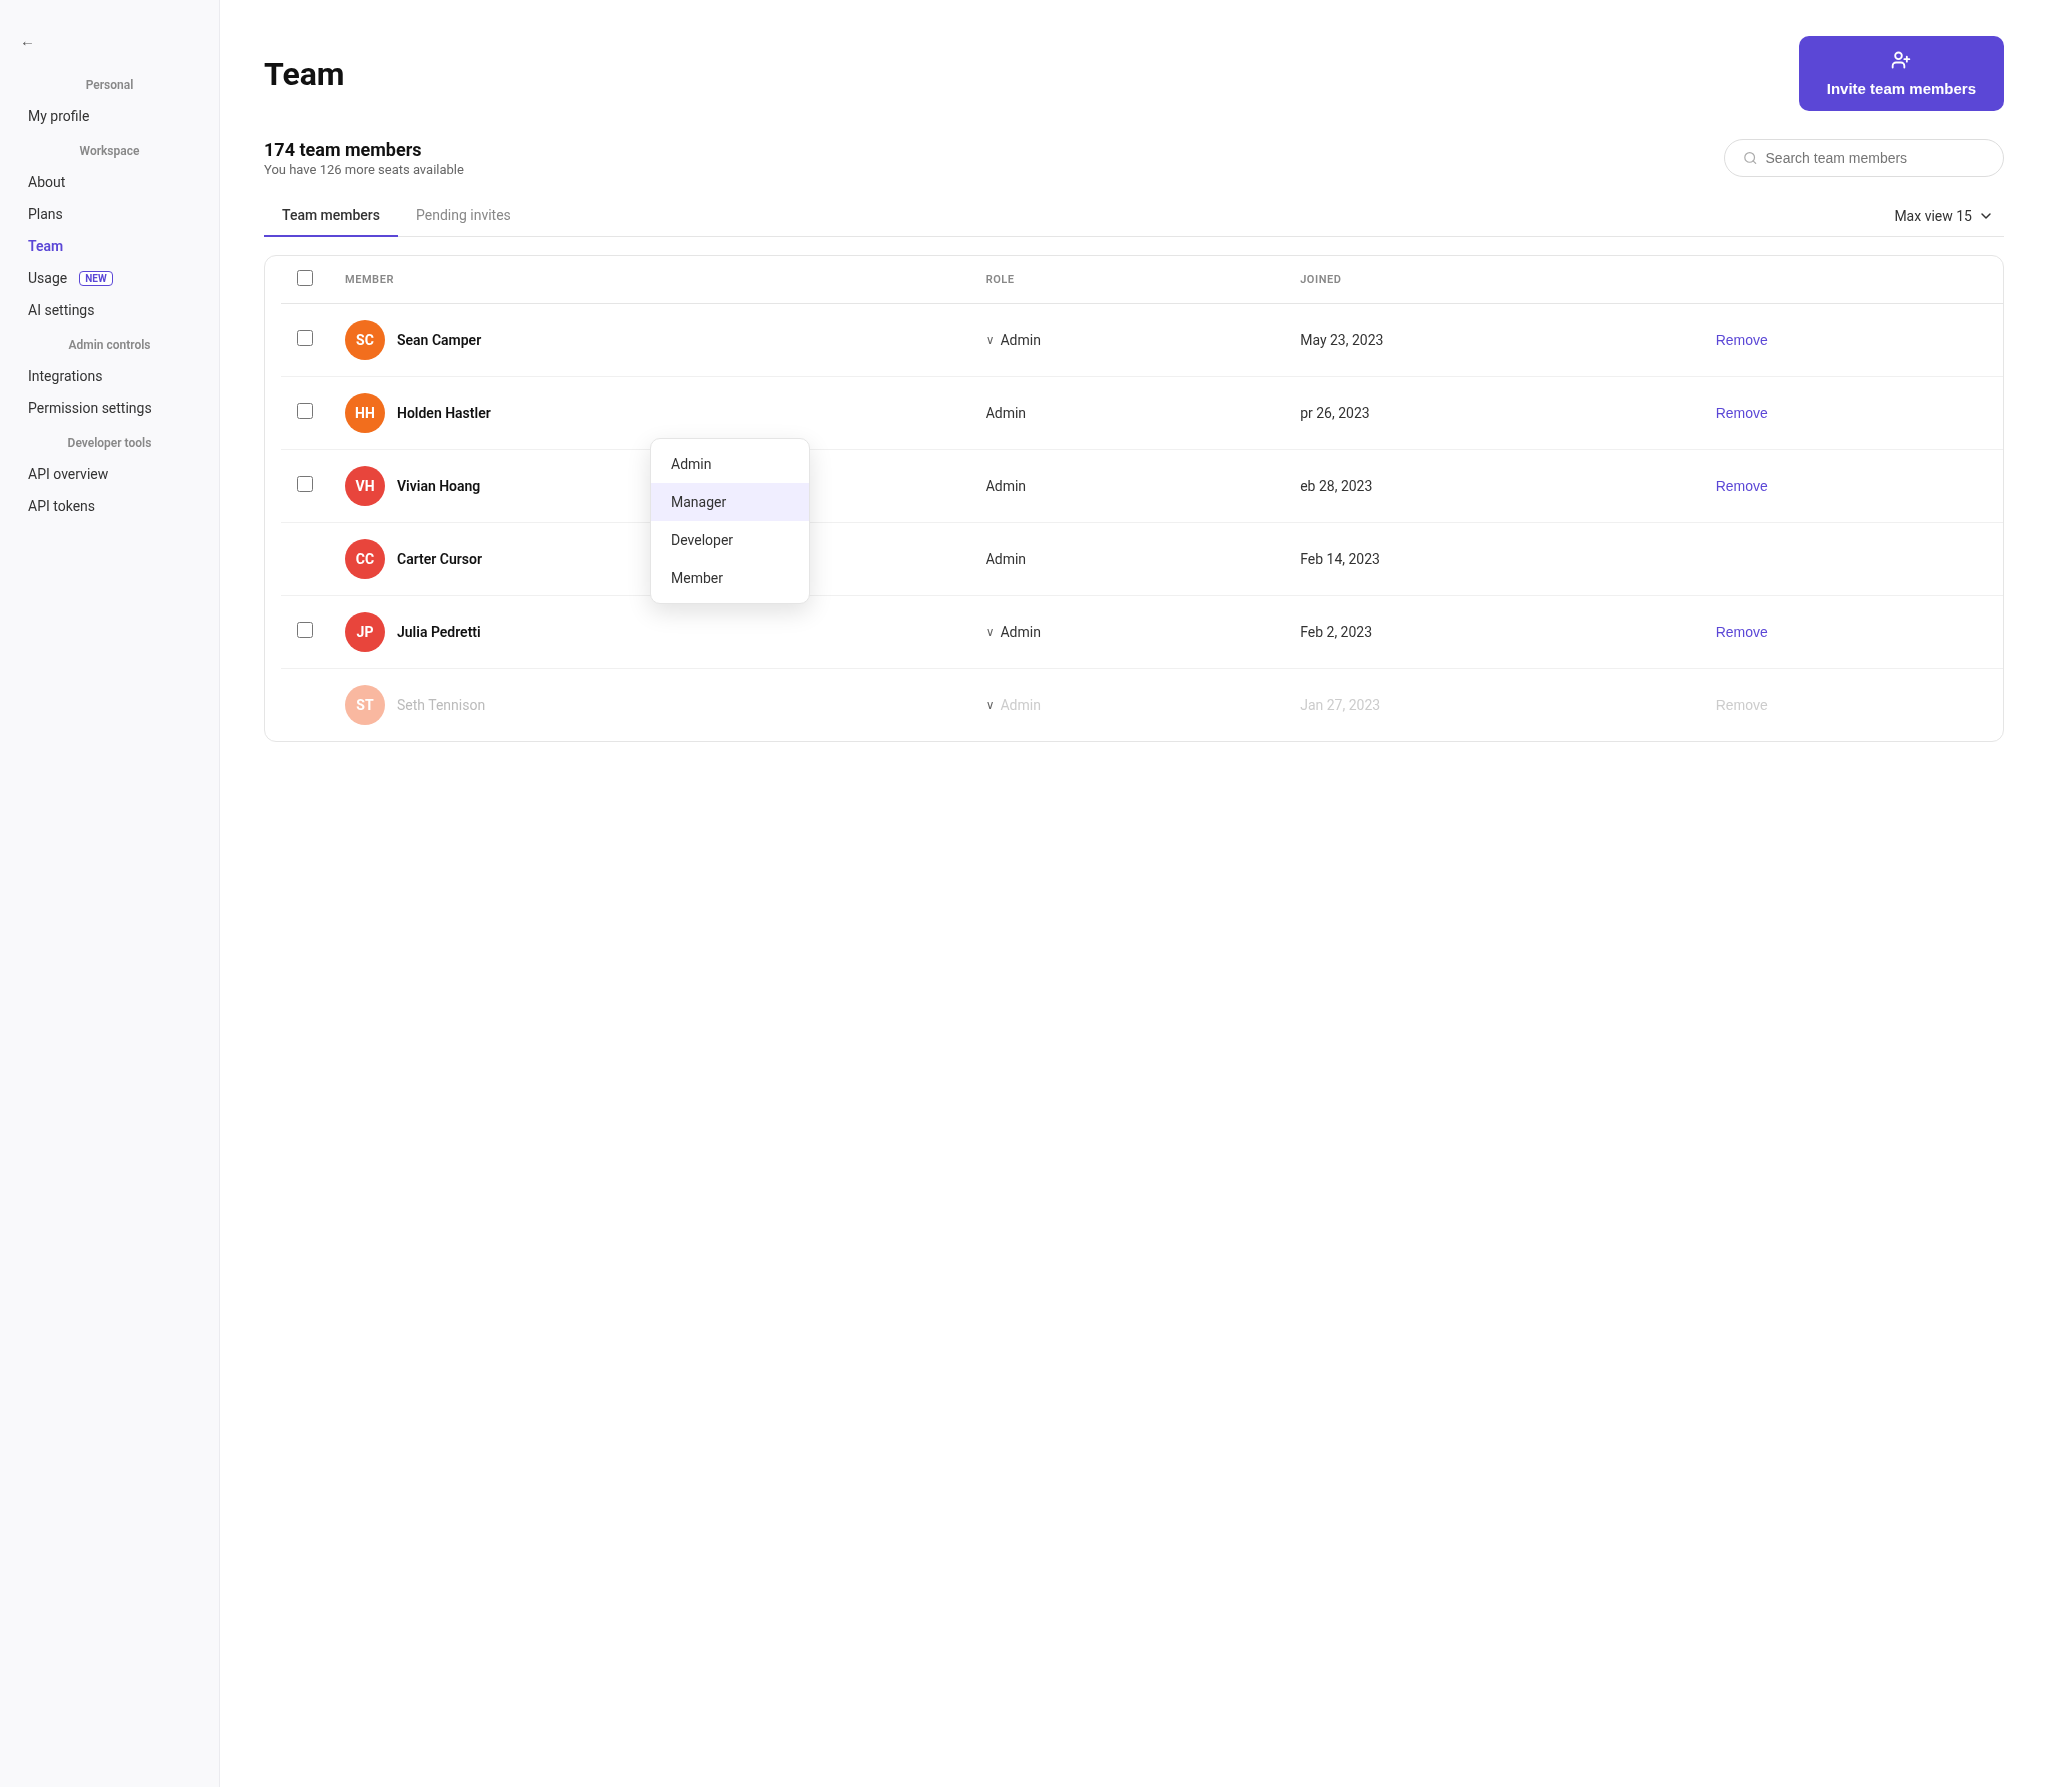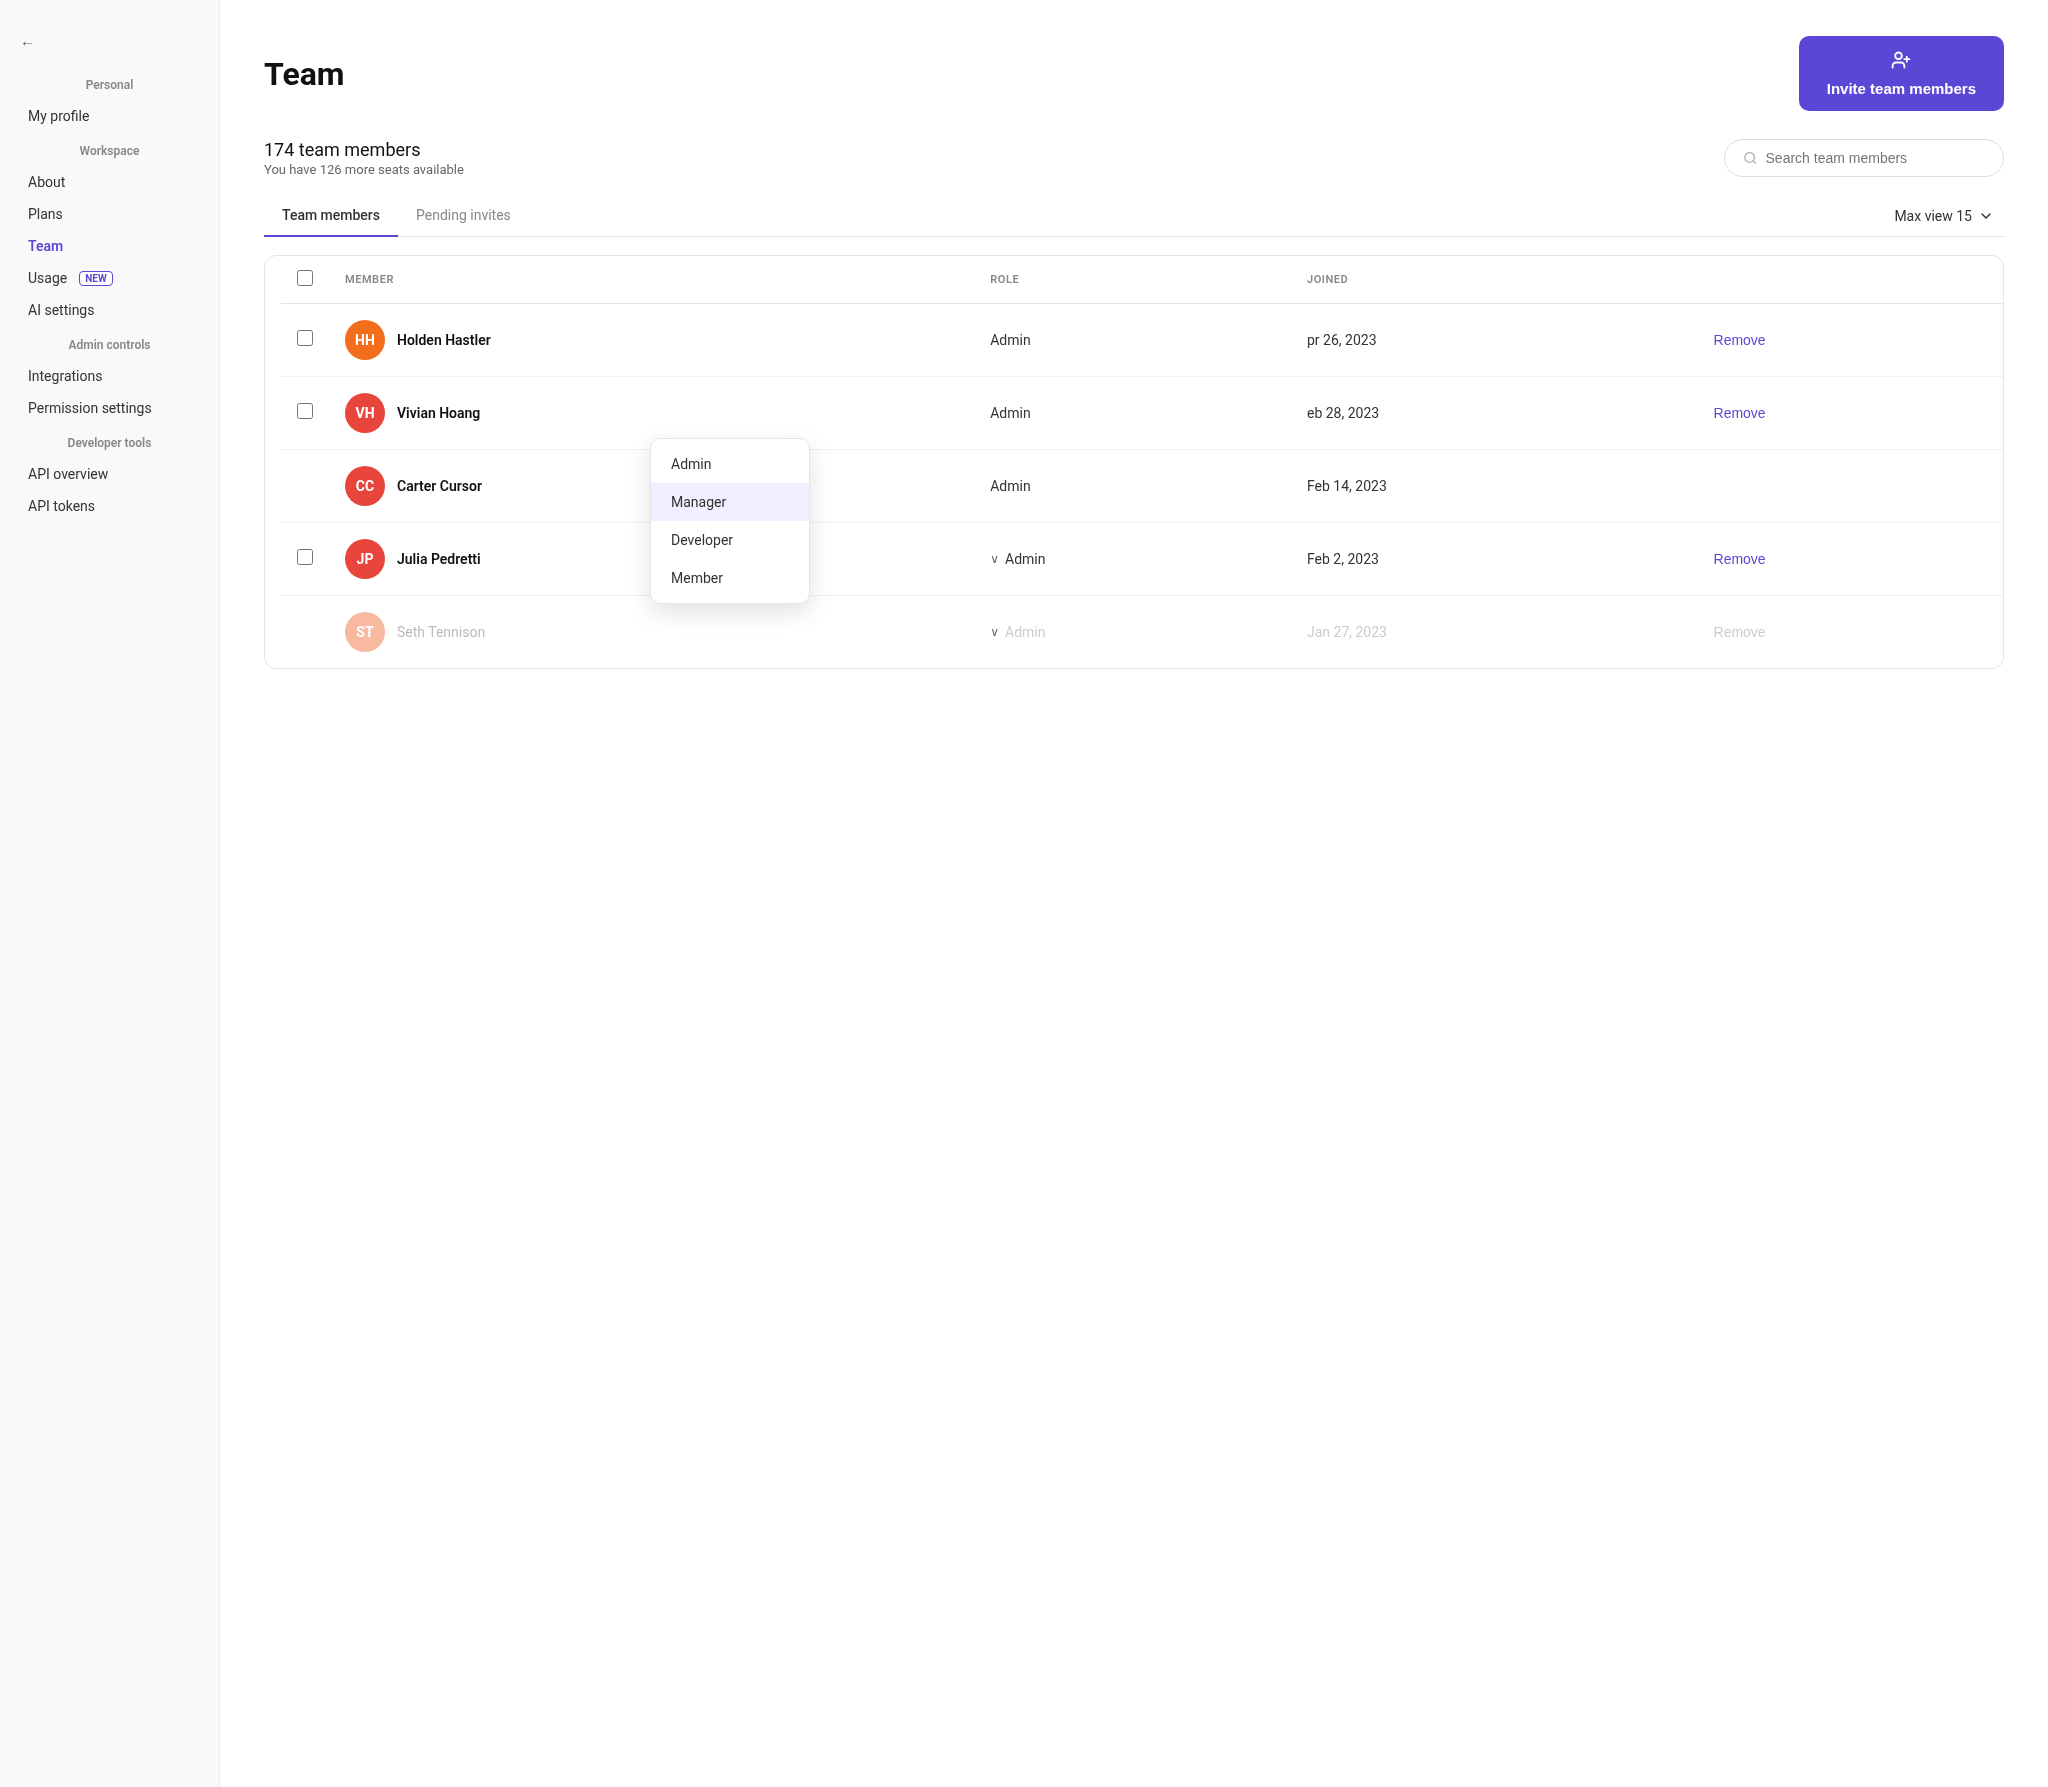--- a/index.html
+++ b/index.html
@@ -99,21 +99,21 @@
       justify-content: space-between;
       margin-bottom: 20px;
     }
     .stats {
       display: flex;
       flex-direction: column;
       gap: 2px;
     }
     .stats-main {
       font-size: 18px;
-      font-weight: 400;
+      font-weight: 700;
       color: #111;
     }
     .stats-sub {
       font-size: 13px;
       color: #666;
     }
     .search-box {
       display: flex;
       align-items: center;
       gap: 8px;
@@ -379,20 +379,37 @@
         <tr>
           <th><input type="checkbox" style=""></th>
           <th>MEMBER</th>
           <th>ROLE</th>
           <th>JOINED</th>
           <th></th>
         </tr>
       </thead>
       <tbody id="members-tbody">
 
+      <tr>
+            <td><input type="checkbox" style=""></td>
+            <td>
+              <div class="member-cell">
+                <div class="avatar orange">SC</div>
+                <span class="member-name">Sean Camper</span>
+              </div>
+            </td>
+            <td style="position: relative;">
+              <div class="role-cell">
+                <span class="role-chevron">∨</span>
+                <span style="color: rgb(51, 51, 51);">Admin</span>
+              </div>
+            </td>
+            <td class="joined-cell">May 23, 2023</td>
+            <td><button class="remove-btn">Remove</button></td>
+          </tr>
           <tr>
             <td><input type="checkbox" style=""></td>
             <td>
               <div class="member-cell">
                 <div class="avatar orange">HH</div>
                 <span class="member-name">Holden Hastler</span>
               </div>
             </td>
             <td style="position: relative;">
               <div class="role-cell">

